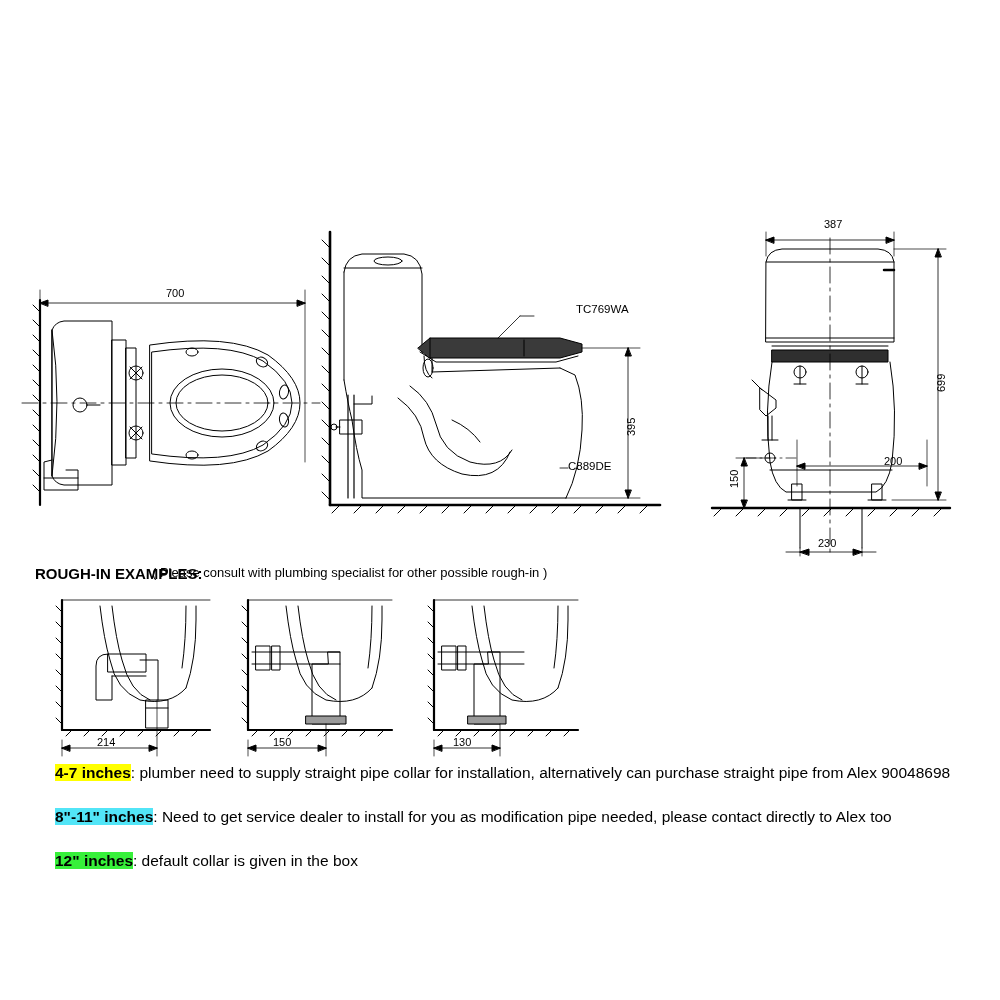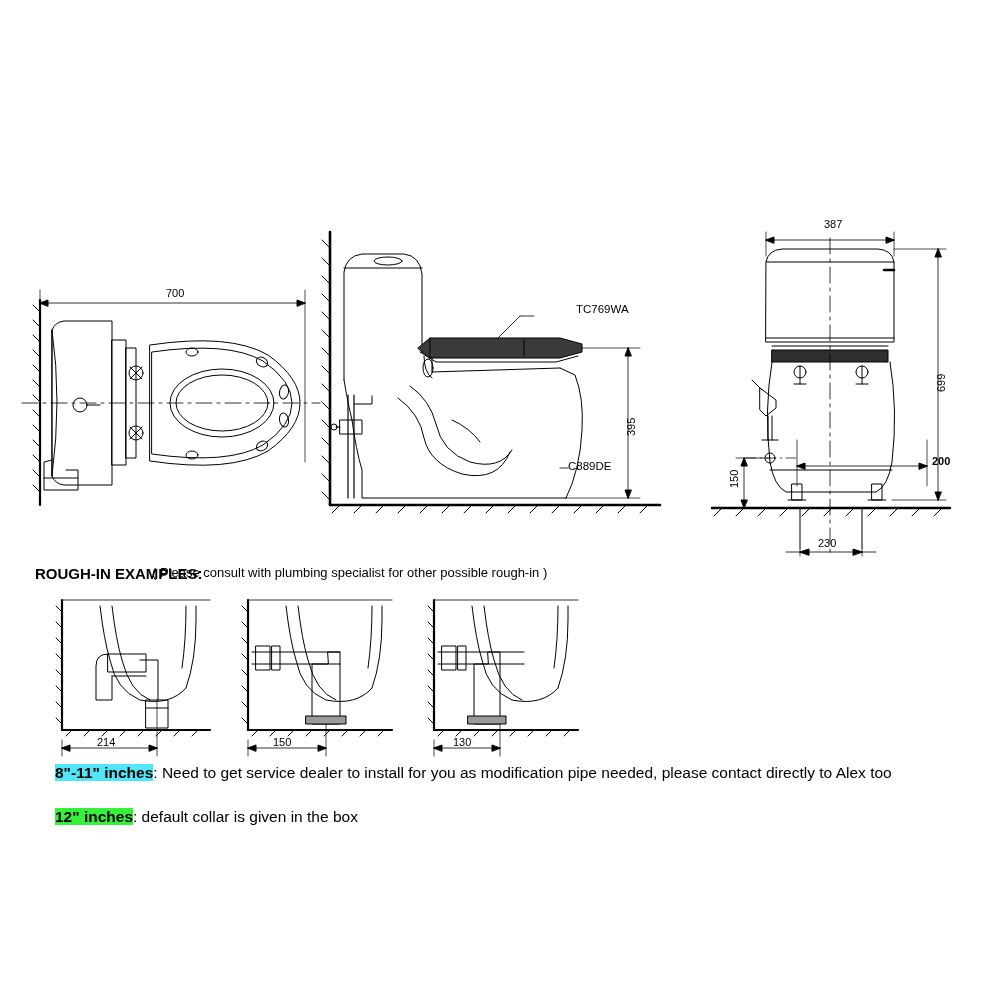--- a/index.html
+++ b/index.html
@@ -442,38 +442,41 @@
   <div class="part-label" style="left:534px; top:303px;margin-left:42px;">TC769WA</div>
 
   <div class="part-label" style="left:568px; top:460px;">C889DE</div>
 
   <div class="dim-label vert" style="left:625px; top:436px;">395</div>
 
   <div class="dim-label" style="left:824px; top:218px;">387</div>
 
   <div class="dim-label vert" style="left:935px; top:392px;">699</div>
 
-  <div class="dim-label" style="left:932px; top:455px;font-weight:bold;">200</div>
+  <div class="dim-label" style="left:884px; top:455px;">200</div>
 
   <div class="dim-label vert" style="left:728px; top:488px;">150</div>
 
   <div class="dim-label" style="left:818px; top:537px;">230</div>
 
   <div class="roughin-title">ROUGH-IN EXAMPLES:</div>
 
   <div class="roughin-note">( Please consult with plumbing specialist for other possible rough-in )</div>
 
   <div class="dim-label" style="left:97px; top:736px;">214</div>
 
   <div class="dim-label" style="left:273px; top:736px;">150</div>
 
   <div class="dim-label" style="left:453px; top:736px;">130</div>
 
   <div class="notes">
 
+    <div class="note-block">
+      <span class="hl-yellow">4-7 inches</span><span>: plumber need to supply straight pipe collar for installation, alternatively can purchase straight pipe from Alex 90048698</span>
+    </div>
 
     <div class="note-block">
       <span class="hl-cyan">8"-11" inches</span><span>: Need to get service dealer to install for you as modification pipe needed, please contact directly to Alex too</span>
     </div>
 
     <div class="note-block">
       <span class="hl-green">12" inches</span><span>: default collar is given in the box</span>
     </div>
 
   </div>

